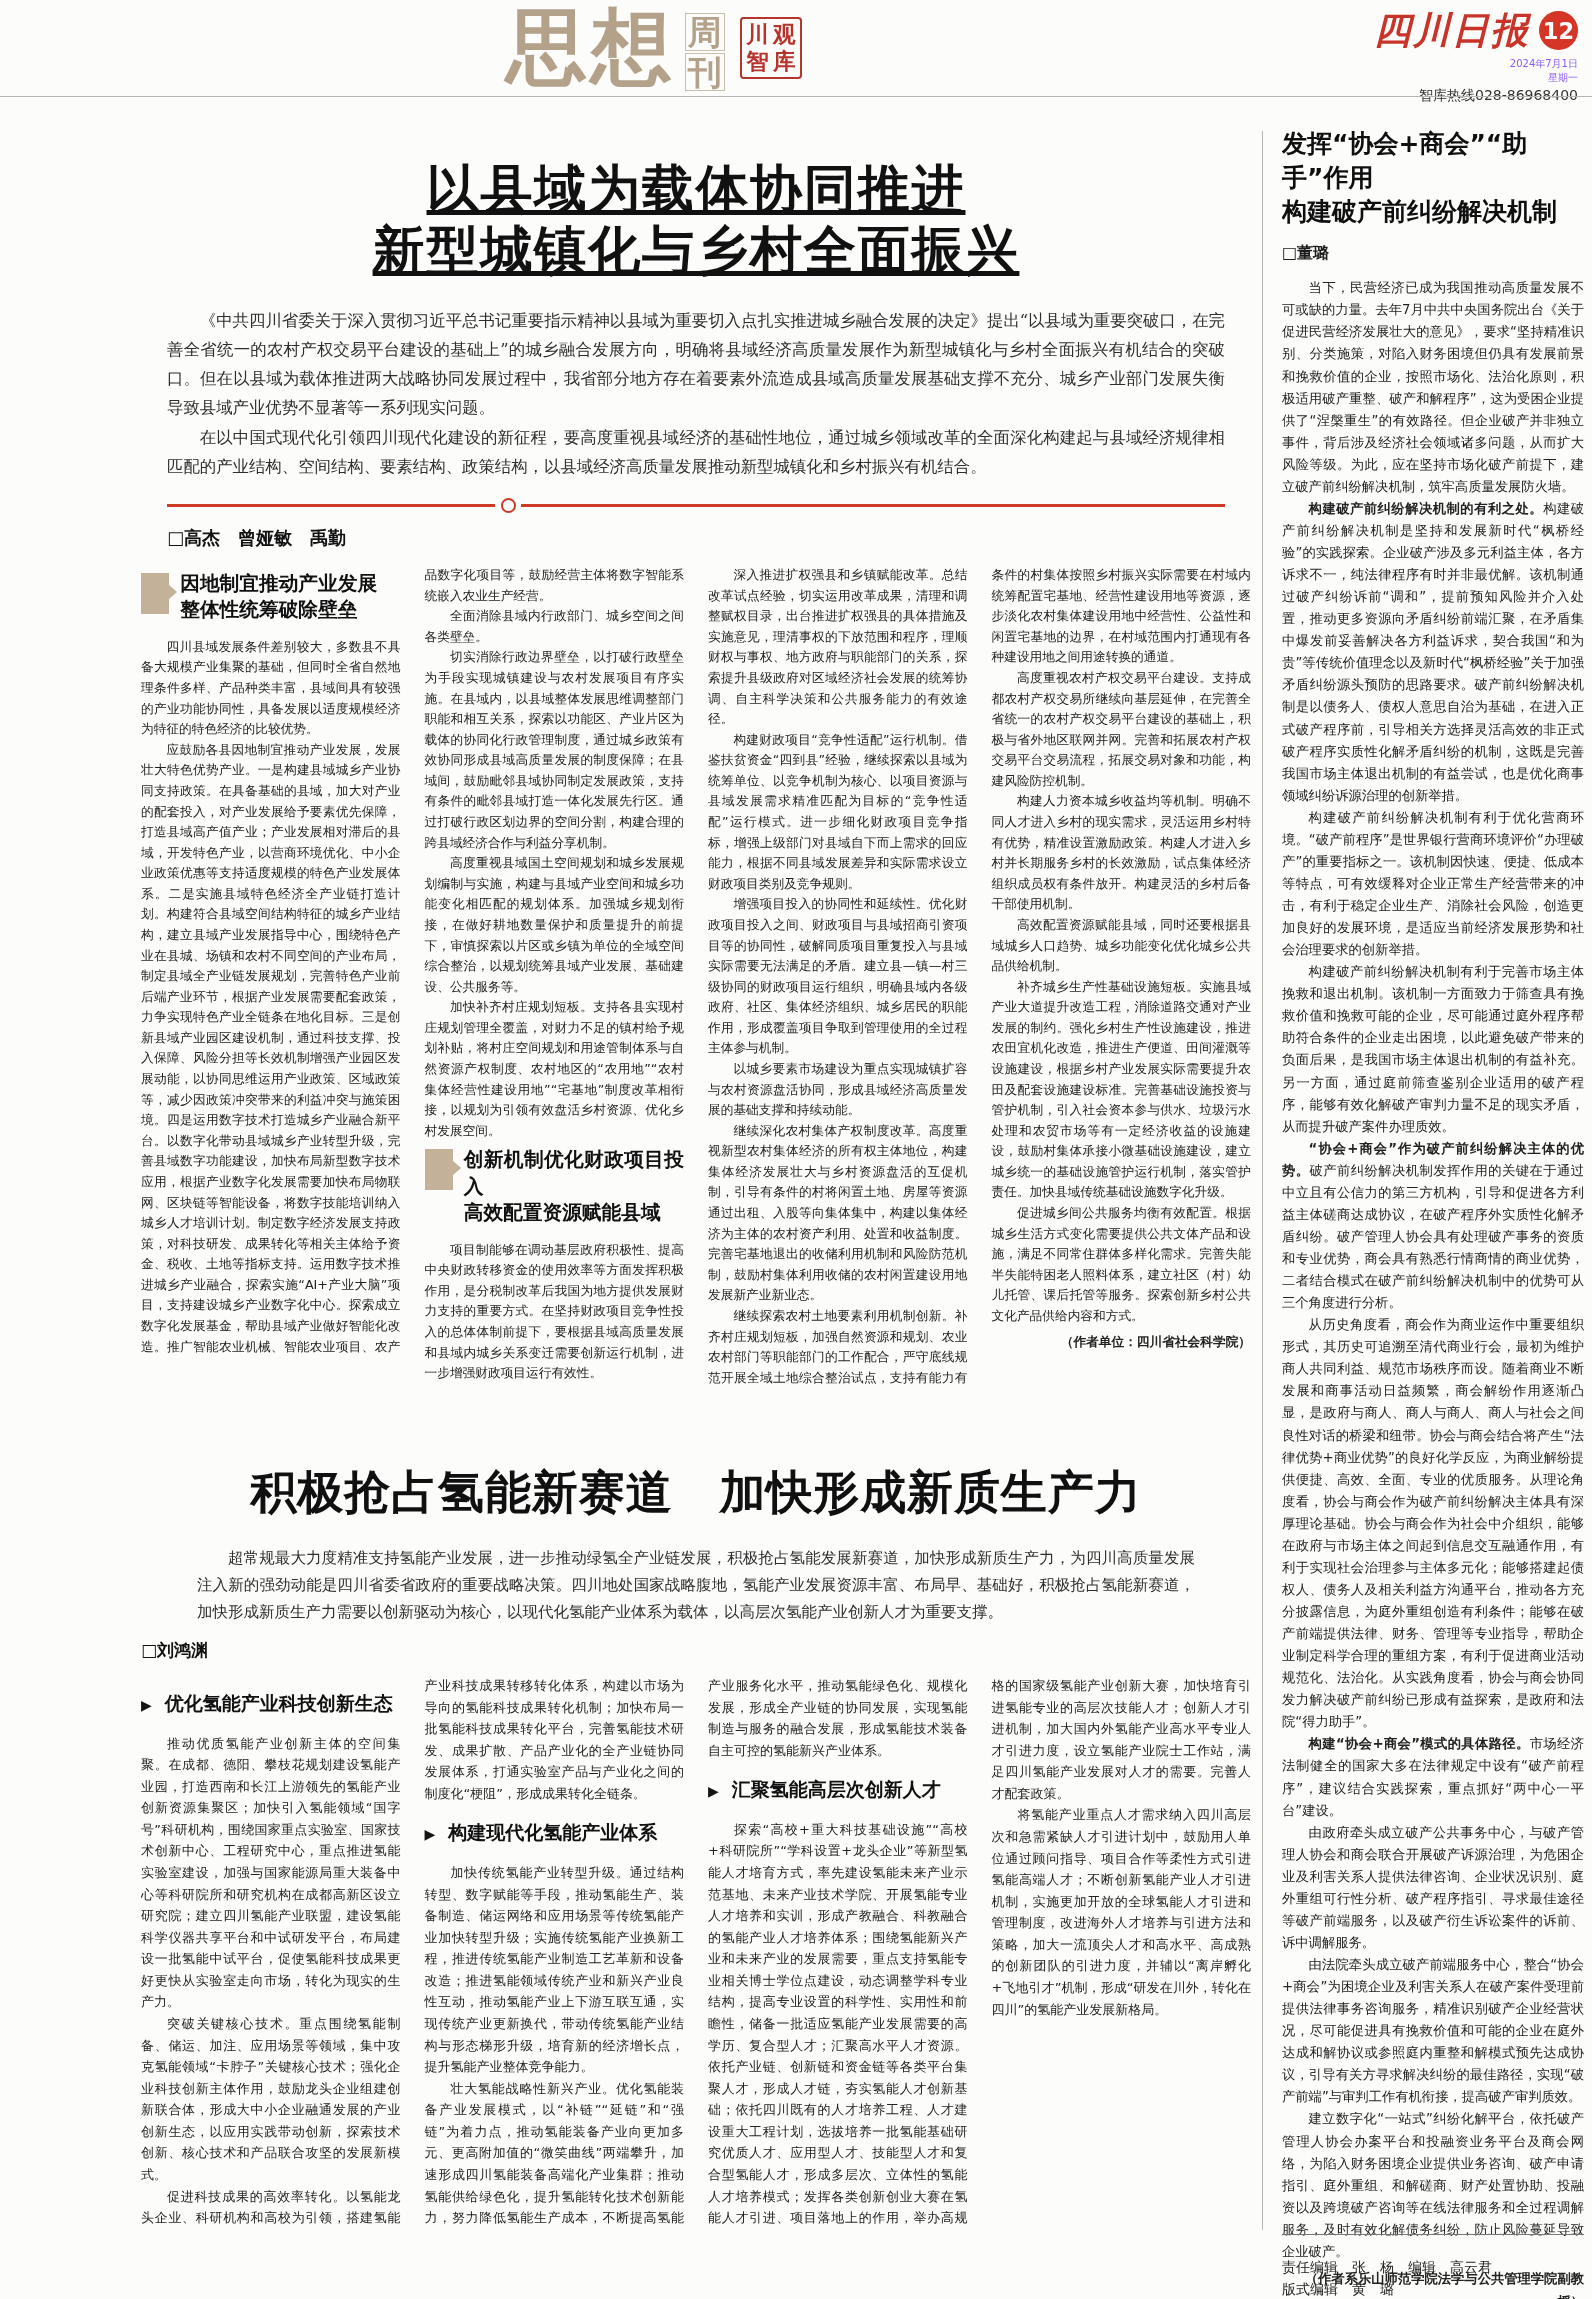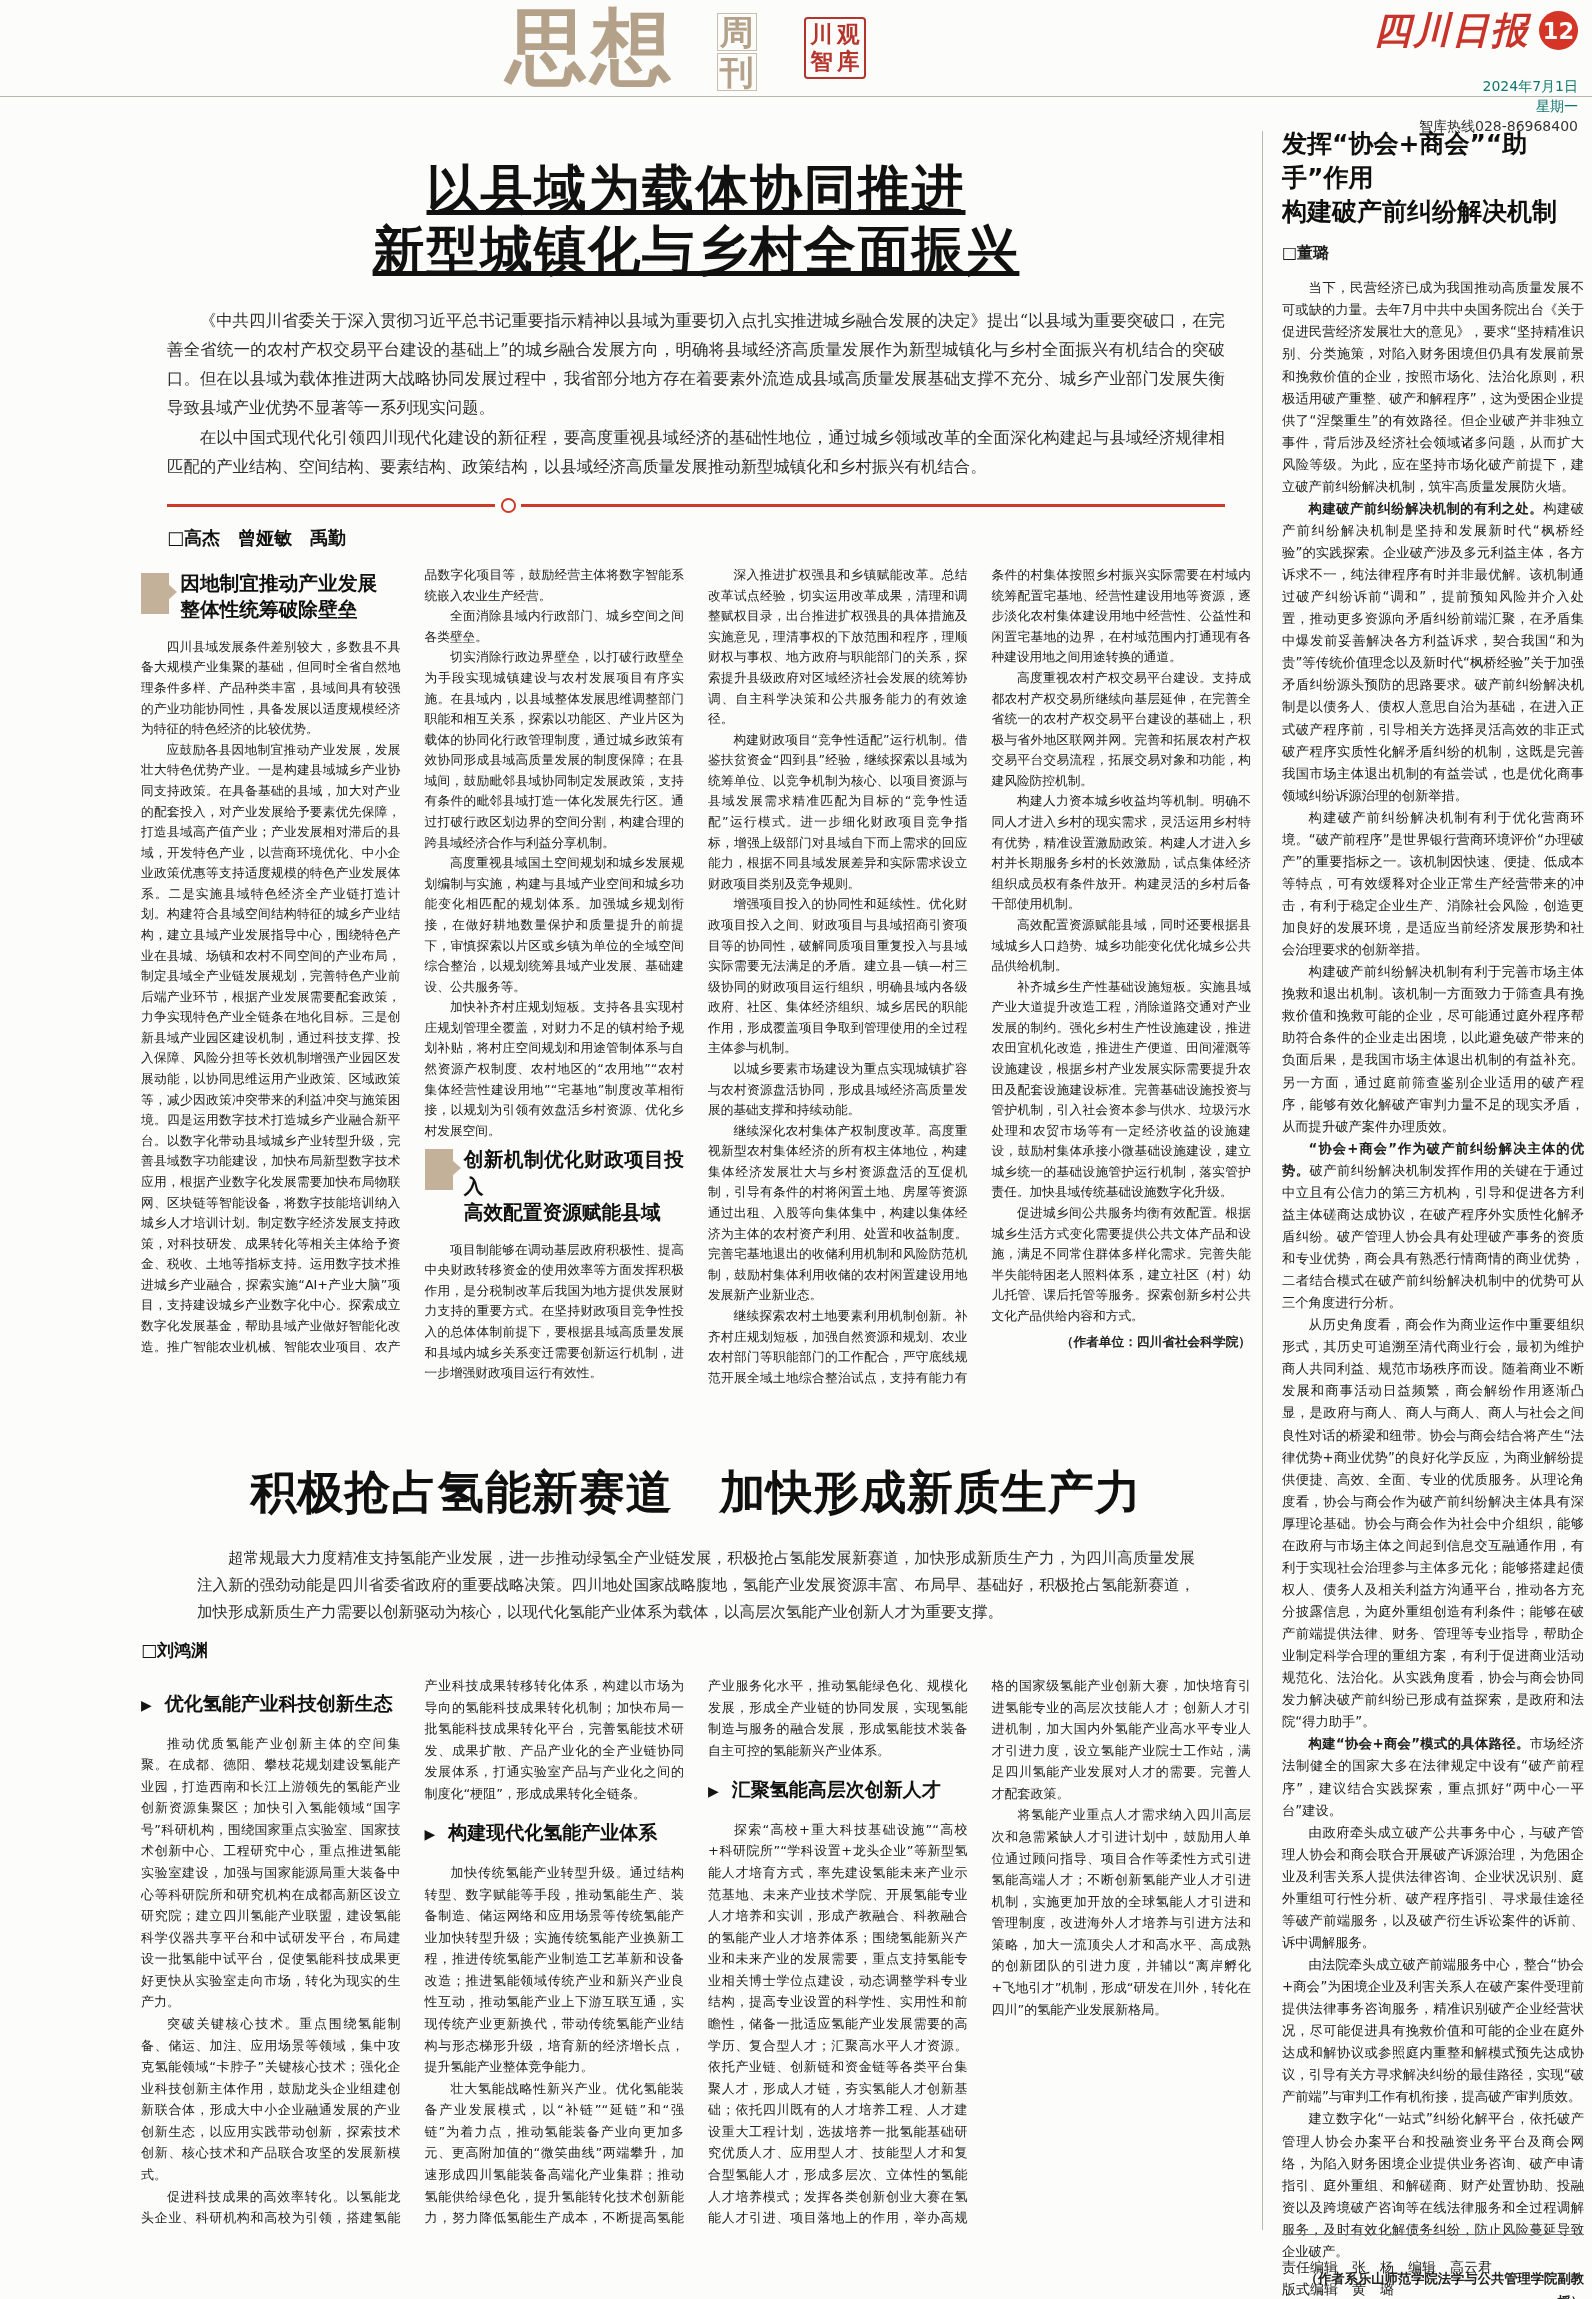--- a/index.html
+++ b/index.html
@@ -4,31 +4,31 @@
 <style>
   html,body{margin:0;padding:0;}
   body{
     width:1593px;height:2299px;position:relative;background:#fcfcfa;
     font-family:"DejaVu Sans","Liberation Sans",sans-serif;color:#1c1c1c;
     -webkit-font-smoothing:antialiased;
   }
   
   .header{position:absolute;left:0;top:0;width:1593px;height:94px;}
   .header-rule{position:absolute;left:0;top:96px;width:1593px;height:0.9px;background:#b8b4ae;}
-  .brand{position:absolute;left:506px;top:3.7px;display:flex;align-items:flex-start;gap:32px;}
+  .brand{position:absolute;left:506px;top:3.7px;display:flex;align-items:flex-start;}
   .logo-big{font-family:"DejaVu Serif","Liberation Serif",serif;font-size:81px;line-height:86px;font-weight:700;color:#b3a189;letter-spacing:3.7px;}
   .weekly{display:flex;flex-direction:column;margin-left:9.4px;margin-top:9.4px;}
   .weekly span{font-size:34px;line-height:36px;font-weight:700;color:#b3a189;border:1.9px solid #cabfae;padding:0 1.9px;margin-bottom:1.9px;font-family:"DejaVu Serif",serif;}
   .seal{margin-left:15px;margin-top:13px;border:2.8px solid #b5342c;border-radius:3.7px;padding:2.8px;display:grid;grid-template-columns:26px 26px;grid-auto-rows:26px;gap:0.9px;}
   .seal span{color:#b5342c;font-size:22.5px;line-height:26px;text-align:center;font-family:"DejaVu Serif",serif;font-weight:700;}
   .paper{position:absolute;right:15px;top:5.6px;text-align:right;}
   .paper-name-row{display:flex;align-items:center;justify-content:flex-end;}
   .paper-name{font-family:"DejaVu Serif","Liberation Serif",serif;font-size:37px;font-weight:900;font-style:italic;color:#c9342a;letter-spacing:1.9px;}
   .page-circle{width:39px;height:39px;border-radius:50%;background:#d43527;color:#fff;font-size:22.5px;font-weight:700;display:flex;align-items:center;justify-content:center;margin-left:9.4px;}
-  .paper-date{font-size:14px;color:#0f766e;line-height:1.45;margin-top:20px;}
+  .paper-date{font-size:10px;color:#8b5cf6;line-height:1.45;margin-top:1px;}
   .paper-hotline{font-size:14px;color:#333;margin-top:1.9px;}
   
   .main-article{position:absolute;left:141px;top:159px;width:1110px;}
   .main-headline{text-align:center;font-size:52px;line-height:1.18;font-weight:900;color:#111;letter-spacing:1.9px;text-decoration:underline;}
   .main-intro{margin:24px 26px 0 26px;font-family:"DejaVu Serif","Liberation Serif",serif;font-size:16.4px;line-height:1.78;text-align:justify;color:#2e2e2e;}
   .main-intro p{margin:0;text-indent:2em;}
   .divider{display:flex;align-items:center;margin:17px 26px 13px 26px;}
   .dline{height:2.8px;background:#cf3a28;}
   .dline.short{width:31%;}
   .dline.long{flex:1;}

